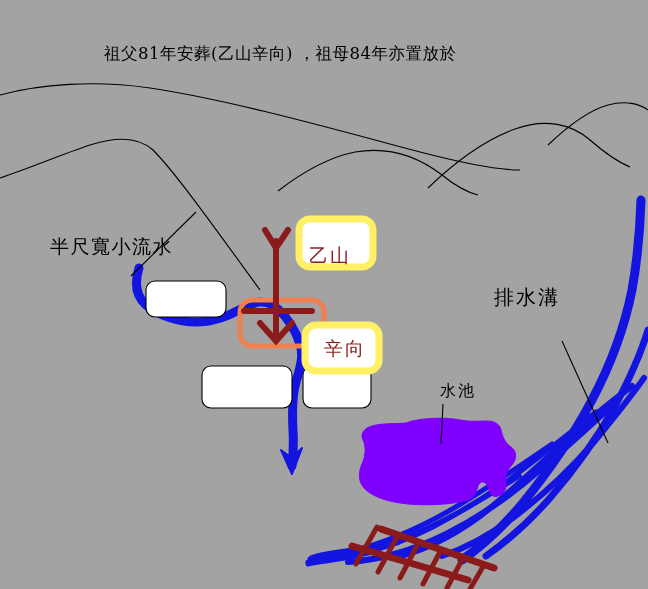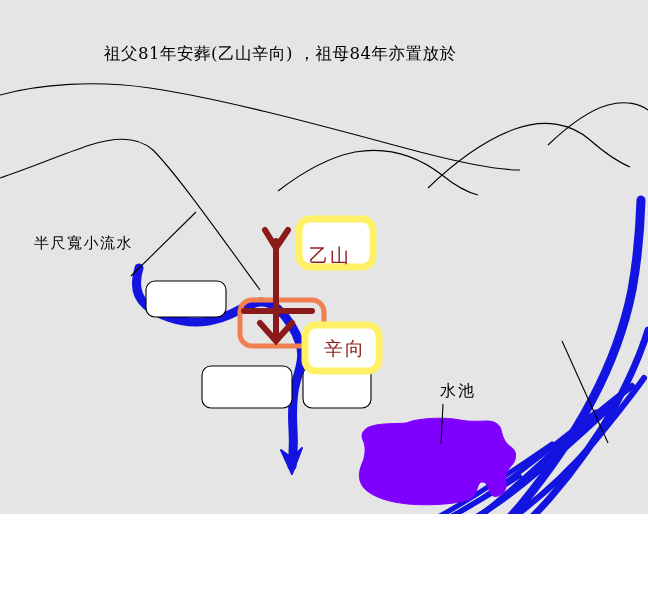--- a/index.html
+++ b/index.html
@@ -6,22 +6,22 @@
     margin: 0;
     padding: 0;
     background: #ffffff;
   }
   body {
     font-family: "DejaVu Sans", sans-serif;
   }
   #canvas {
     position: relative;
     width: 648px;
-    height: 514px;
-    background: #e5e5e5;
+    height: 589px;
+    background: #a3a3a3;
     overflow: hidden;
   }
   #art {
     position: absolute;
     left: 0;
     top: 0;
     width: 648px;
     height: 589px;
   }
   .txt {
@@ -31,23 +31,23 @@
     font-family: "DejaVu Serif", serif;
     line-height: 1.45;
   }
   #note {
     left: 104px;
     top: 42px;
     font-size: 16.5px;
     letter-spacing: 0.5px;
   }
   #lbl-stream {
-    left: 34px;
+    left: 50px;
     top: 233px;
-    font-size: 15px;
+    font-size: 19px;
     letter-spacing: 1.5px;
   }
   #lbl-ditch {
     left: 494px;
     top: 283px;
     font-size: 20px;
     letter-spacing: 2px;
   }
   #lbl-pond {
     left: 440px;
@@ -180,20 +180,21 @@
       <line x1="443" y1="404" x2="441" y2="444"></line>
       <line x1="562" y1="341" x2="608" y2="443"></line>
     </g>
 
   </svg>
 
   <div class="txt" id="note"><span>祖父81年安葬(乙山辛向) ，祖母84年亦置放於</span><br></div>
 
   <div class="txt" id="lbl-stream">半尺寬小流水</div>
 
+  <div class="txt" id="lbl-ditch">排水溝</div>
 
   <div class="txt" id="lbl-pond">水池</div>
 
   <div class="boxlabel" id="lbl-yishan">乙山</div>
 
   <div class="boxlabel" id="lbl-xinxiang">辛向</div>
 
 </div>
 
 </body></html>

